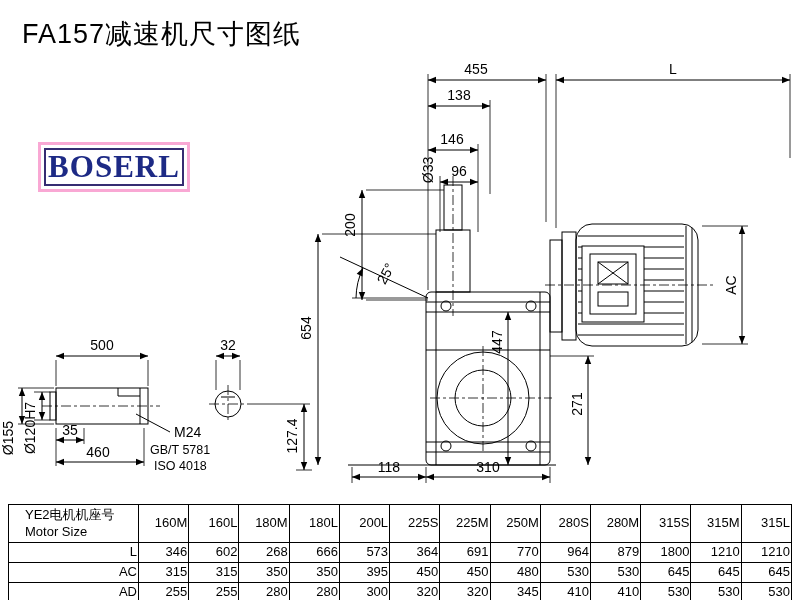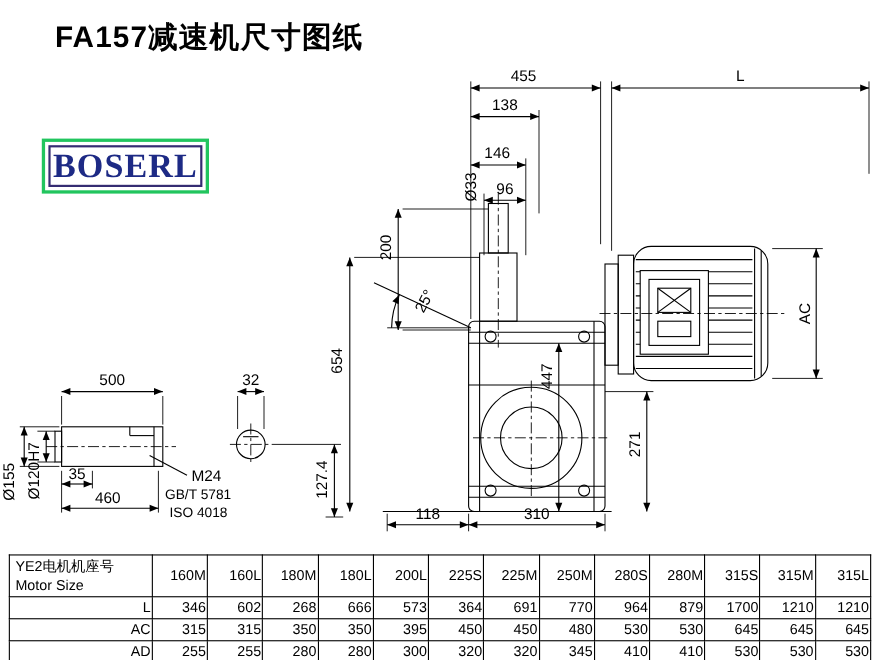--- a/index.html
+++ b/index.html
@@ -1,36 +1,36 @@
 <!DOCTYPE html>
 <html><head>
 <meta charset="utf-8">
 <style>
   html,body{margin:0;padding:0;background:#fff;}
   .page{position:relative;width:800px;height:600px;background:#fff;overflow:hidden;
         font-family:"Liberation Sans",sans-serif;color:#000;}
-  .title{position:absolute;left:50px;top:16px;font-size:27px;font-weight:700;letter-spacing:1px;}
-  .logo{position:absolute;left:38px;top:126px;width:152px;height:50px;border:3px solid #22c55e;box-sizing:border-box;}
+  .title{position:absolute;left:22px;top:16px;font-size:27px;font-weight:400;letter-spacing:1px;}
+  .logo{position:absolute;left:38px;top:142px;width:152px;height:50px;border:3px solid #f9a8d4;box-sizing:border-box;}
   .logo-inner{position:absolute;left:3px;top:3px;right:3px;bottom:3px;border:2px solid #352c72;
         display:flex;align-items:center;justify-content:center;}
   .logo-inner span{font-family:"Liberation Serif",serif;font-size:31px;font-weight:700;color:#1d2a85;letter-spacing:1px;}
   svg{position:absolute;left:0;top:0;}
   .ln line,.ln rect,.ln circle,.ln path{stroke:#000;stroke-width:1;fill:none;}
   .ln .mask{fill:#fff;}
   .cl line{stroke:#000;stroke-width:0.8;stroke-dasharray:10 3 3 3;}
   .dim line,.dim path{stroke:#000;stroke-width:1;fill:none;}
   .dim .ext{stroke-width:0.8;}
   .txt text{font:14px "Liberation Sans",sans-serif;fill:#000;text-anchor:middle;}
   .txt text.small{font-size:12.5px;}
   .txt text.start{text-anchor:start;}
   .dim-table{position:absolute;left:8px;top:504px;width:784px;border-collapse:collapse;table-layout:fixed;
         font-size:13px;}
   .dim-table td{border:1px solid #000;text-align:right;padding:0 1px;height:19px;line-height:1.25;overflow:hidden;}
   .dim-table tr.hdr-row td{height:37px;}
-  .dim-table td.hdr{text-align:left;padding-left:5px;}
+  .dim-table td.hdr{text-align:left;padding-left:16px;}
 </style>
 </head>
 <body>
 
 <div class="page">
 
   <svg width="800" height="502" viewBox="0 0 800 502">
     <defs>
       <marker id="ar" markerWidth="10" markerHeight="8" refX="8.5" refY="4" orient="auto-start-reverse" markerUnits="userSpaceOnUse">
         <path d="M0.5,0.8 L8.5,4 L0.5,7.2 Z" fill="#000"></path>
@@ -228,21 +228,21 @@
       <td>346</td>
       <td>602</td>
       <td>268</td>
       <td>666</td>
       <td>573</td>
       <td>364</td>
       <td>691</td>
       <td>770</td>
       <td>964</td>
       <td>879</td>
-      <td>1700</td>
+      <td>1800</td>
       <td>1210</td>
       <td>1210</td>
     </tr>
     <tr>
       <td>AC</td>
       <td>315</td>
       <td>315</td>
       <td>350</td>
       <td>350</td>
       <td>395</td>

